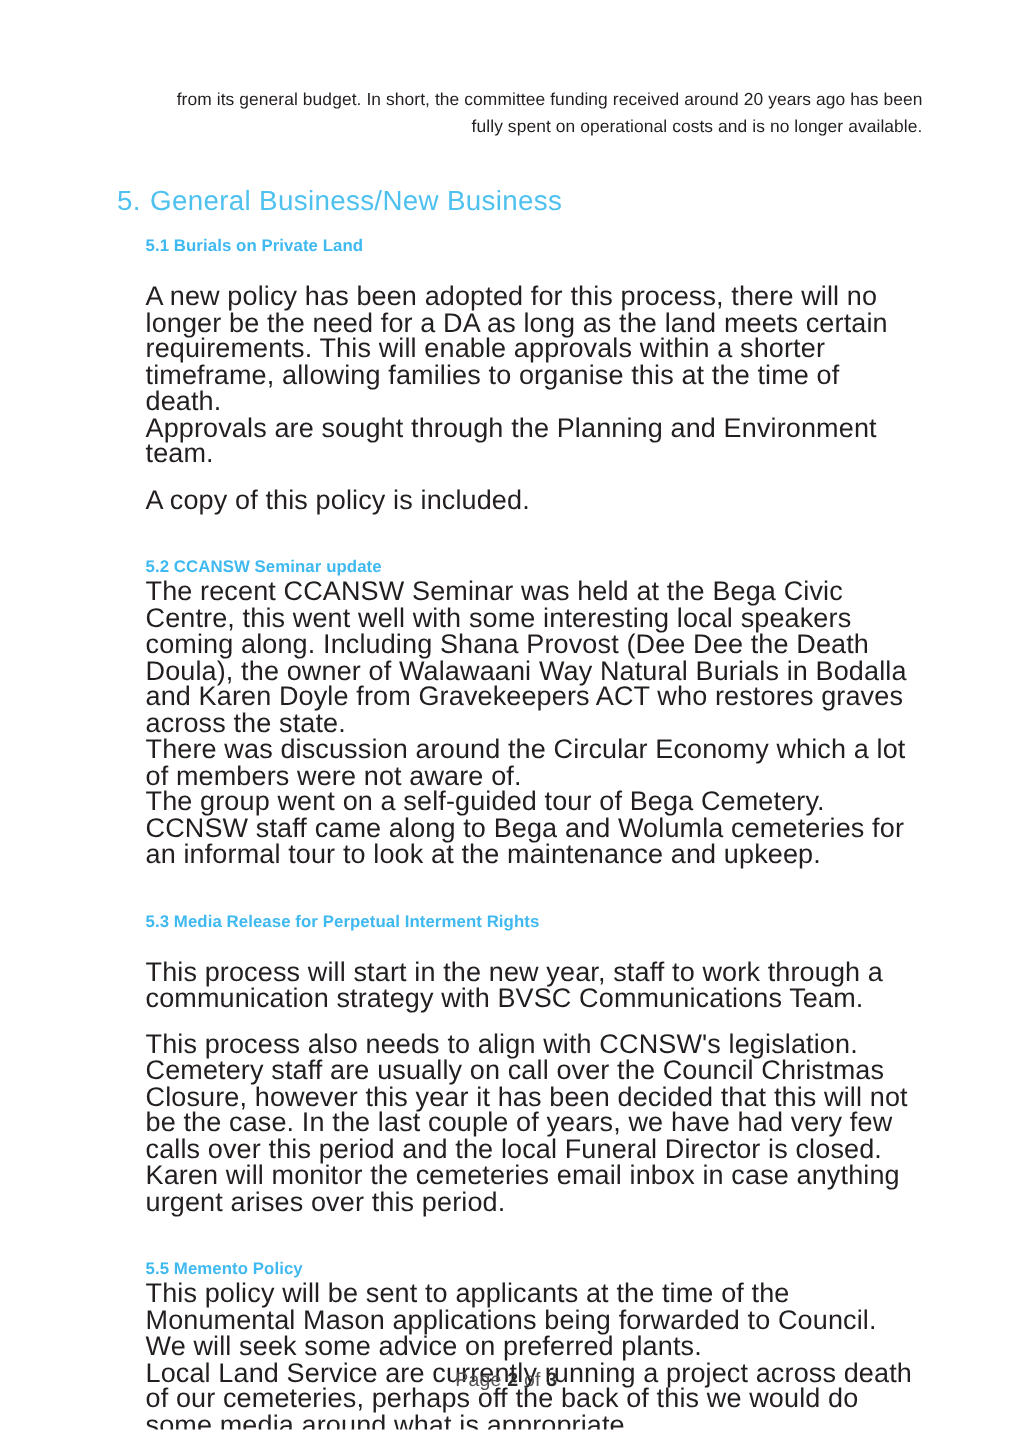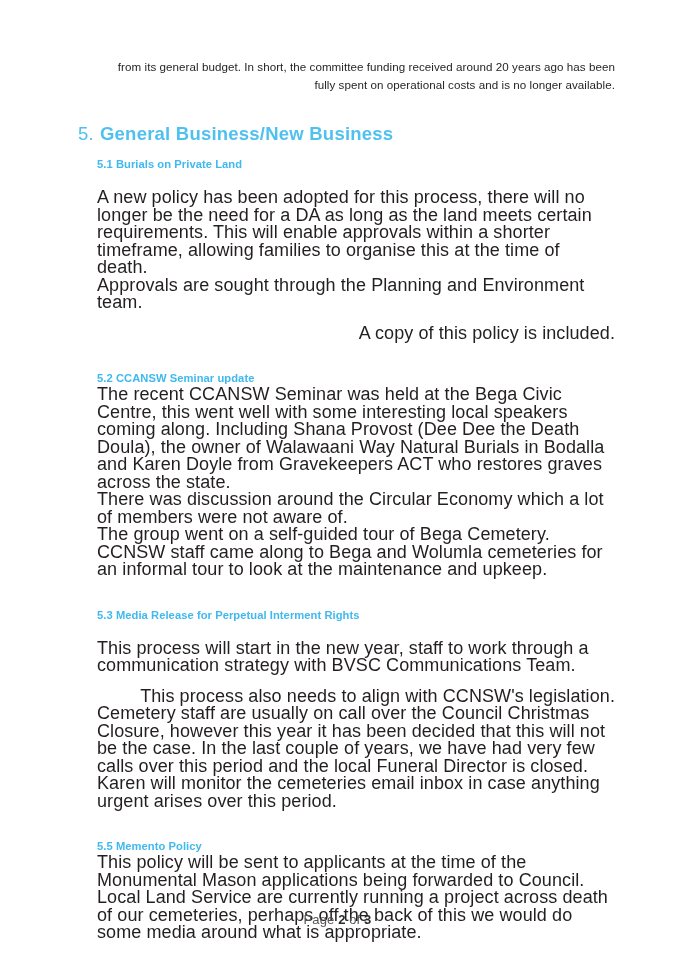--- a/index.html
+++ b/index.html
@@ -52,21 +52,21 @@
     font-size: 18.5px;
     color: #4fc1ef;
     font-weight: 400;
     width: 22px;
     flex: 0 0 22px;
     letter-spacing: 0.01em;
   }
   .h1-text {
     font-size: 18.5px;
     color: #4fc1ef;
-    font-weight: 700;
+    font-weight: 400;
     letter-spacing: 0.012em;
     white-space: nowrap;
   }
 
   
   .h2 {
     font-size: 11.2px;
     font-weight: bold;
     color: #3fb9ef;
     margin: 0 0 0 19px;
@@ -80,21 +80,21 @@
   
   .p {
     margin: 0 0 0 19px;
     width: 518px;
     font-size: 18px;
     line-height: 17.5px;
     color: #231f20;
     letter-spacing: 0.005em;
   }
   .p.tight { margin-top: 0px; }
-  .p.sp-1 { margin-top: 13px; text-align: right; }
+  .p.sp-1 { margin-top: 13px; }
   .p.sp-2 { margin-top: 17px; }
 
   
   .footer {
     position: absolute;
     left: 0;
     right: 0;
     top: 912px;
     text-align: center;
     font-size: 13px;
@@ -129,20 +129,21 @@
 
     <div class="h2 gap-before-lg">5.3 Media Release for Perpetual Interment Rights</div>
     <p class="p sp-2">This process will start in the new year, staff to work through a communication strategy with BVSC Communications Team.</p>
     <p class="p sp-1">This process also needs to align with CCNSW's legislation.</p>
 
     <p class="p tight">Cemetery staff are usually on call over the Council Christmas Closure, however this year it has been decided that this will not be the case. In the last couple of years, we have had very few calls over this period and the local Funeral Director is closed.</p>
     <p class="p tight">Karen will monitor the cemeteries email inbox in case anything urgent arises over this period.</p>
 
     <div class="h2 gap-before-lg">5.5 Memento Policy</div>
     <p class="p tight">This policy will be sent to applicants at the time of the Monumental Mason applications being forwarded to Council.</p>
+    <p class="p tight">We will seek some advice on preferred plants.</p>
     <p class="p tight">Local Land Service are currently running a project across death of our cemeteries, perhaps off the back of this we would do some media around what is appropriate.</p>
 
     <div class="h2 gap-before-xl">5.6 Cemetery revegetation. Example of Melbourne Cemetery</div>
     <p class="p tight">YouTube video of Melbourne Cemetery (Project Cultivate native grassland) and the idea of complete revegetation of cemetery spaces.</p>
 
   </div>
 
   <div class="footer">
     <span>Page </span><b>2</b><span> of </span><b>3</b>
   </div>

